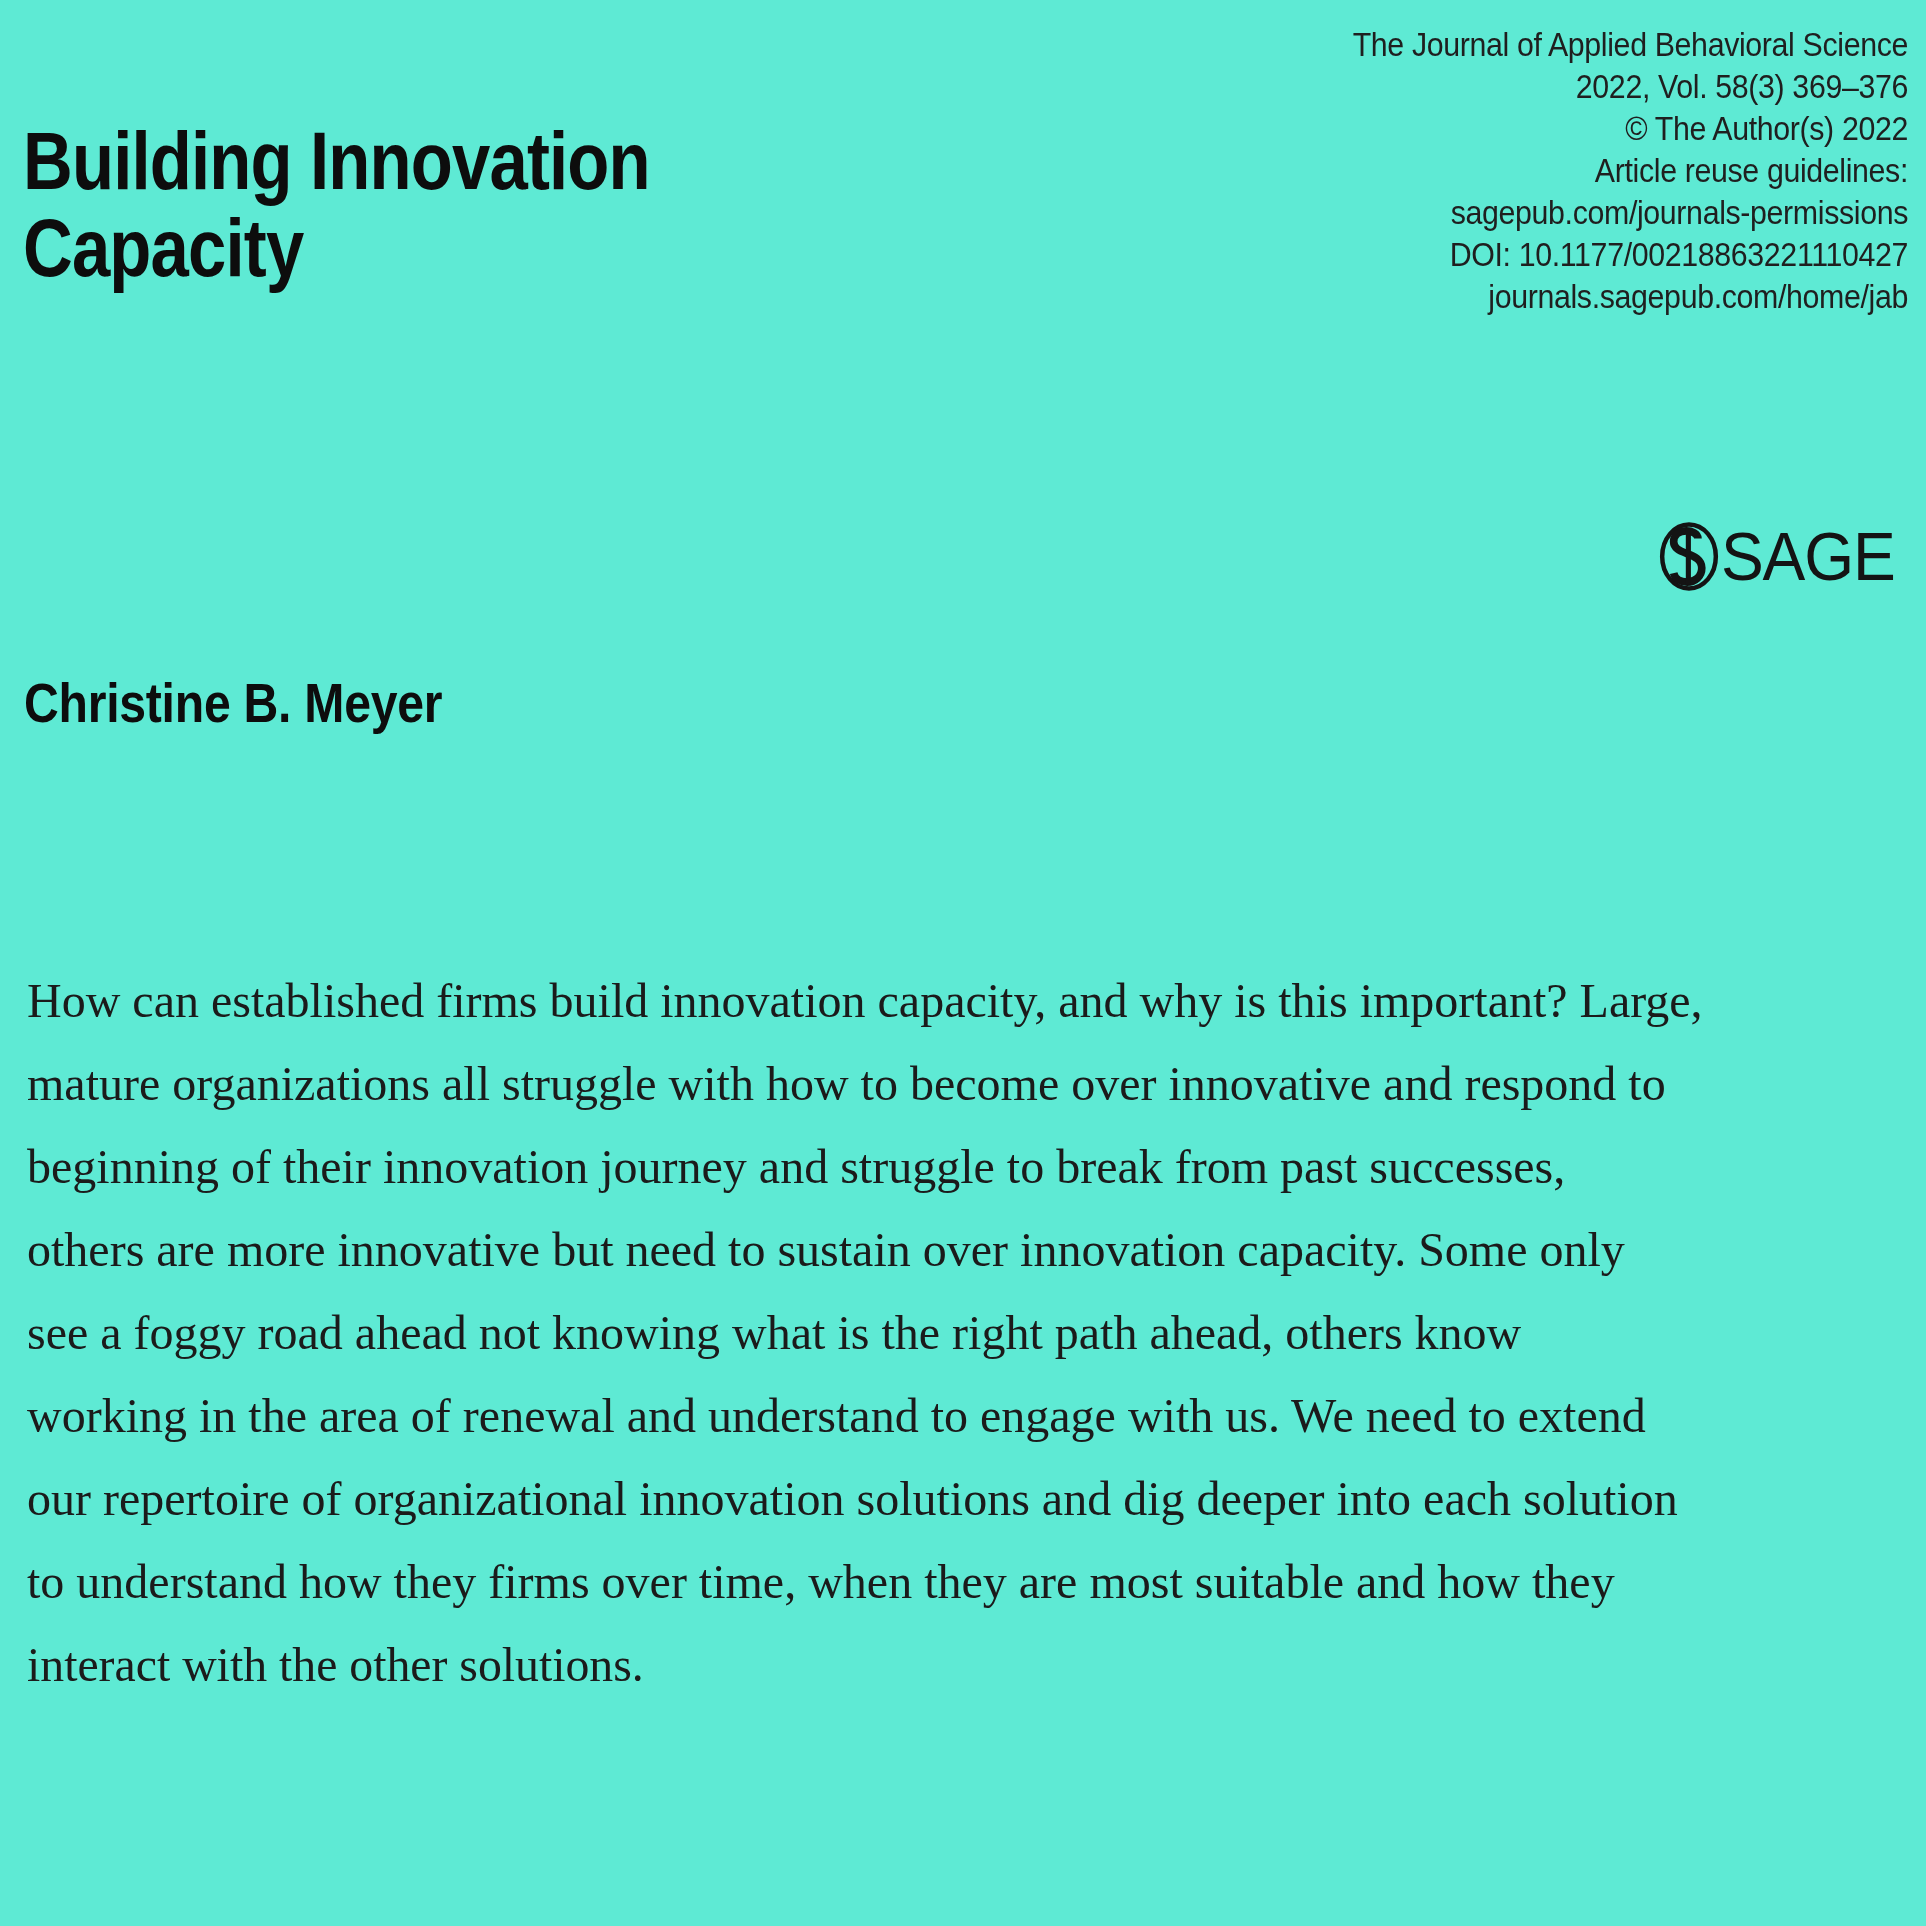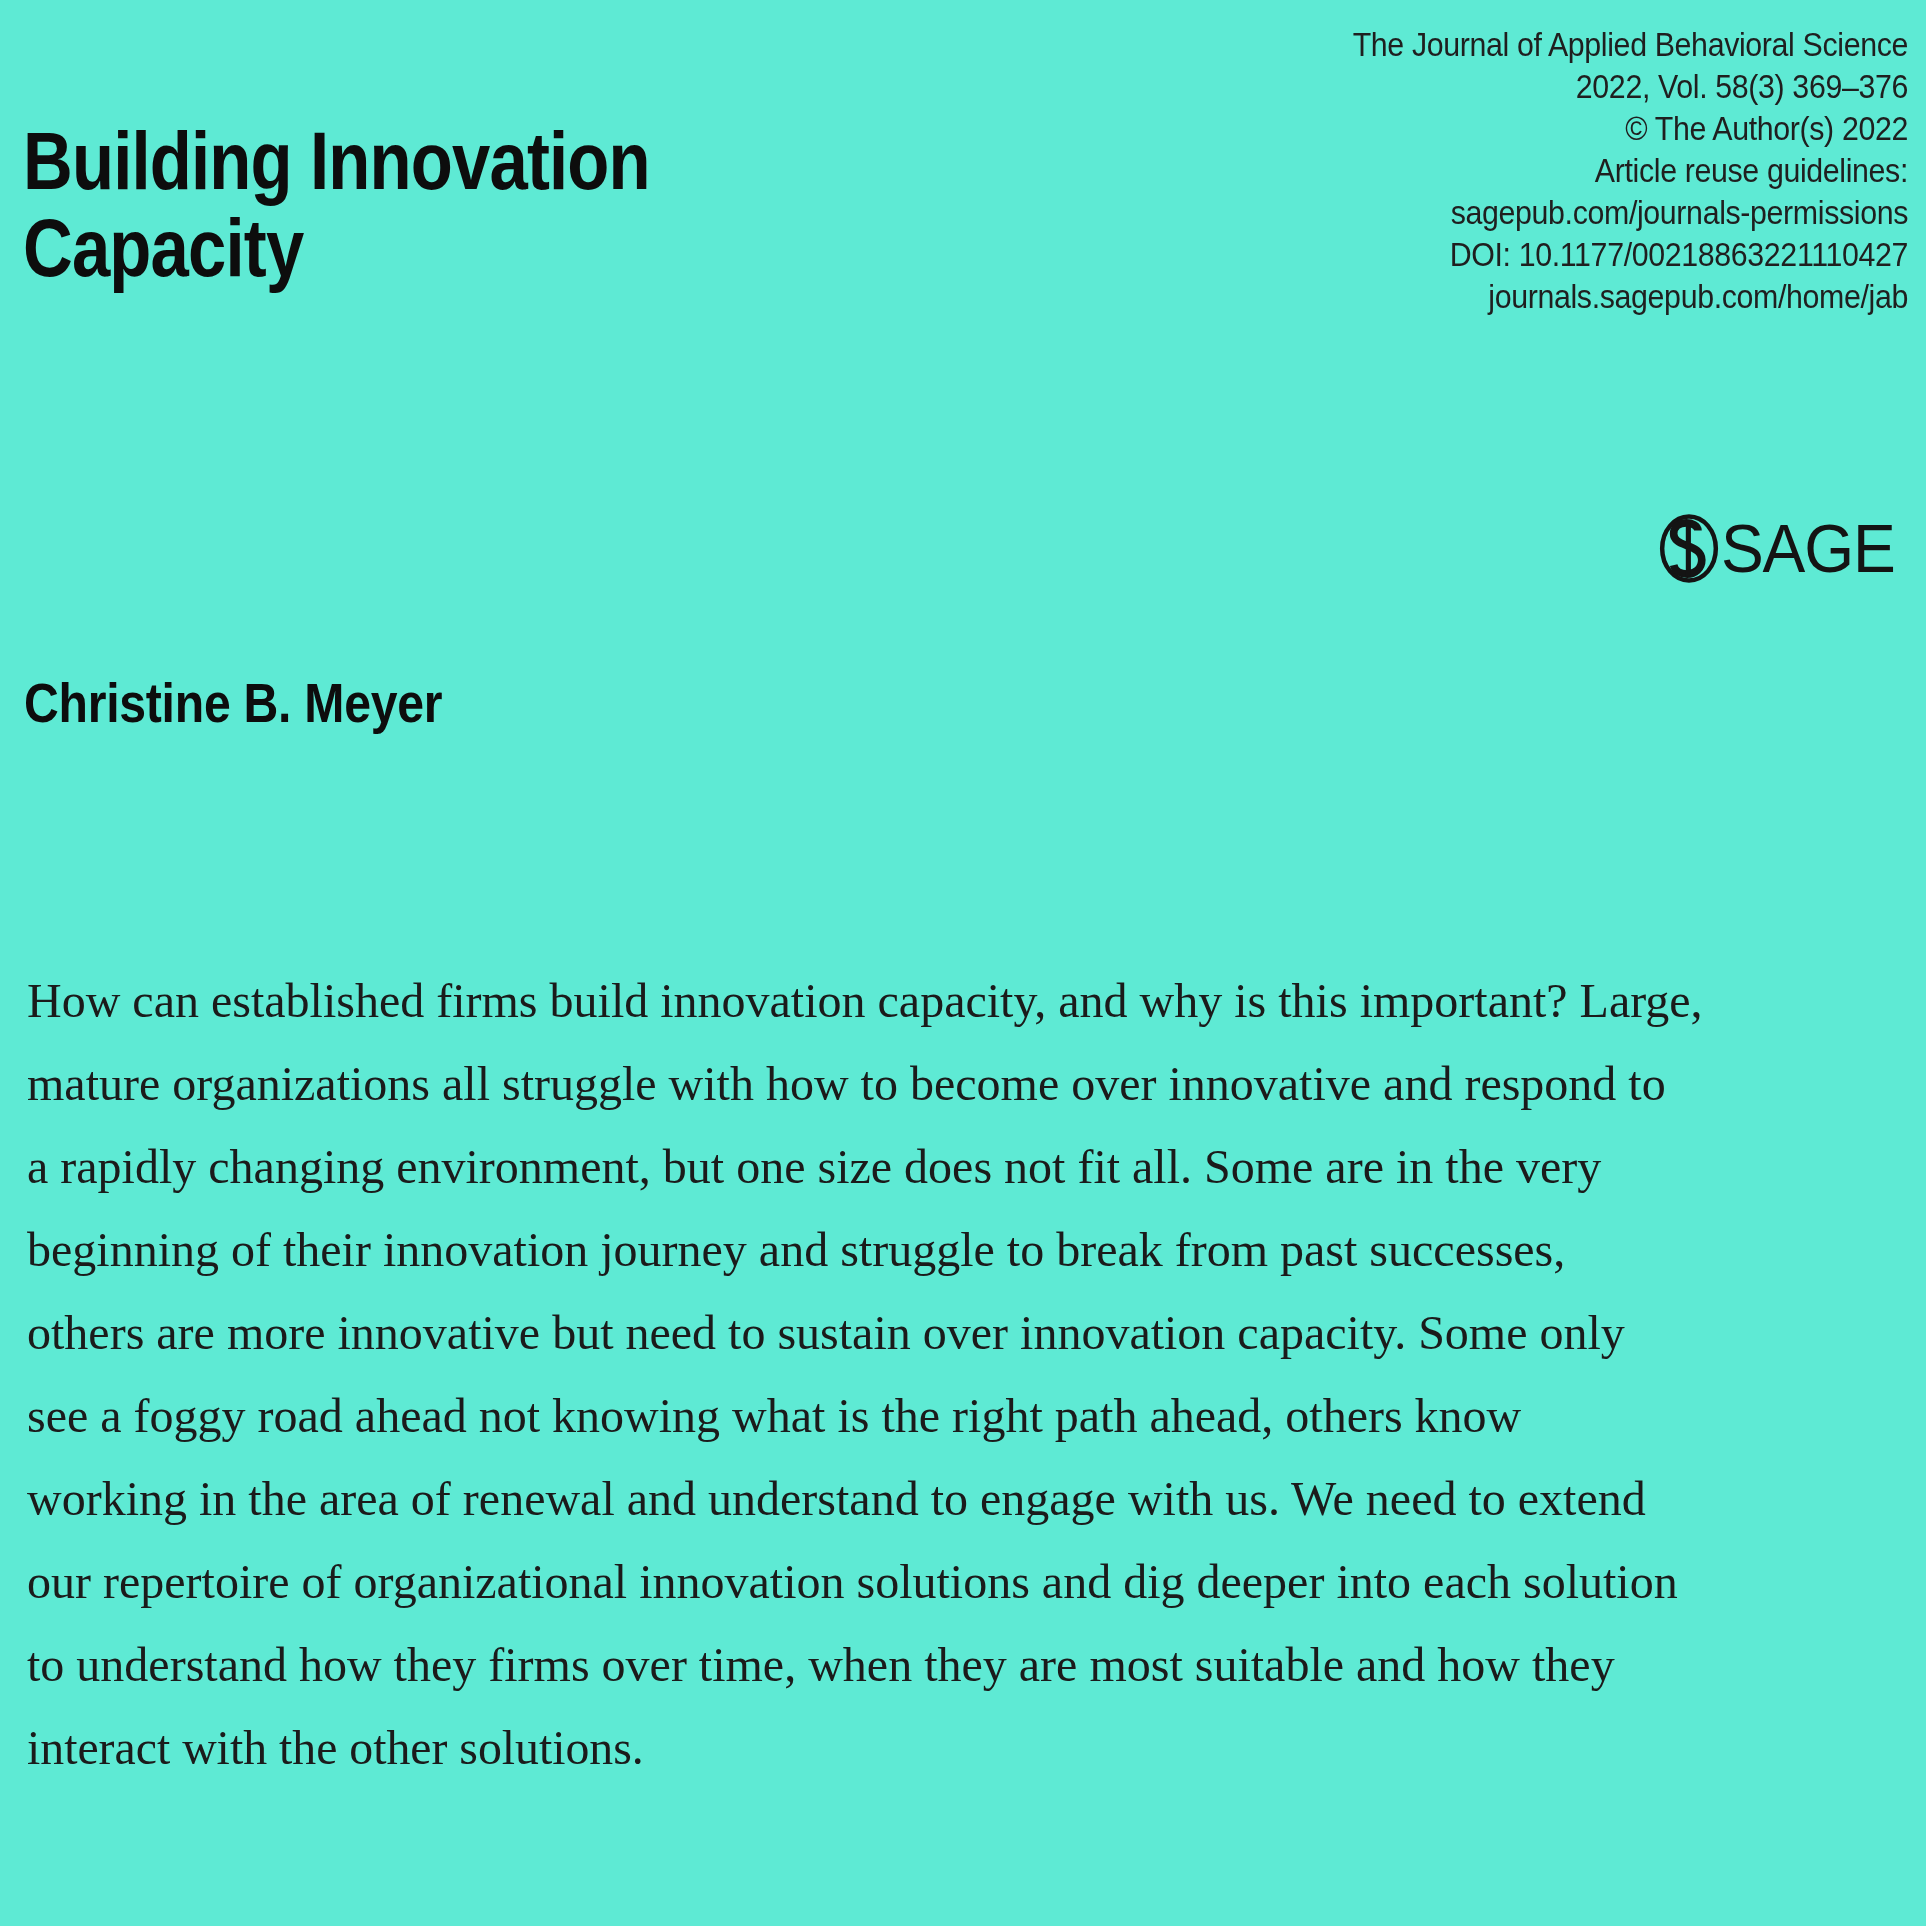--- a/index.html
+++ b/index.html
@@ -42,21 +42,21 @@
     transform-origin: right center;
     font-weight: 400;
   }
 
   
   .sage-logo {
     position: absolute;
     top: 514px;
     right: 18px;
     display: flex;
-    align-items: flex-start;
+    align-items: flex-end;
     justify-content: flex-end;
     height: 77px;
   }
   .sage-mark {
     display: block;
     width: 62px;
     height: 69px;
     margin-right: 1.3px;
   }
   .sage-word {
@@ -151,21 +151,20 @@
   <h1 class="title">
     <span class="tline">Building Innovation</span>
     <span class="tline">Capacity</span>
   </h1>
 
   <div class="author">Christine B. Meyer</div>
 
   <div class="abstract">
     <span class="aline" style="transform: scaleX(1); transform-origin: left top;">How can established firms build innovation capacity, and why is this important? Large,</span>
     <span class="aline" style="transform: scaleX(1); transform-origin: left top;">mature organizations all struggle with how to become over innovative and respond to</span>
-    <span class="aline" style="transform: scaleX(1); transform-origin: left top;">a rapidly changing environment, but one size does not fit all. Some are in the very</span>
     <span class="aline" style="transform: scaleX(1); transform-origin: left top;">beginning of their innovation journey and struggle to break from past successes,</span>
     <span class="aline" style="transform: scaleX(1); transform-origin: left top;">others are more innovative but need to sustain over innovation capacity. Some only</span>
     <span class="aline" style="transform: scaleX(1); transform-origin: left top;">see a foggy road ahead not knowing what is the right path ahead, others know</span>
     <span class="aline" style="transform: scaleX(1); transform-origin: left top;">working in the area of renewal and understand to engage with us. We need to extend</span>
     <span class="aline" style="transform: scaleX(1); transform-origin: left top;">our repertoire of organizational innovation solutions and dig deeper into each solution</span>
     <span class="aline" style="transform: scaleX(1); transform-origin: left top;">to understand how they firms over time, when they are most suitable and how they</span>
     <span class="aline last">interact with the other solutions.</span>
   </div>
 
 </div>

